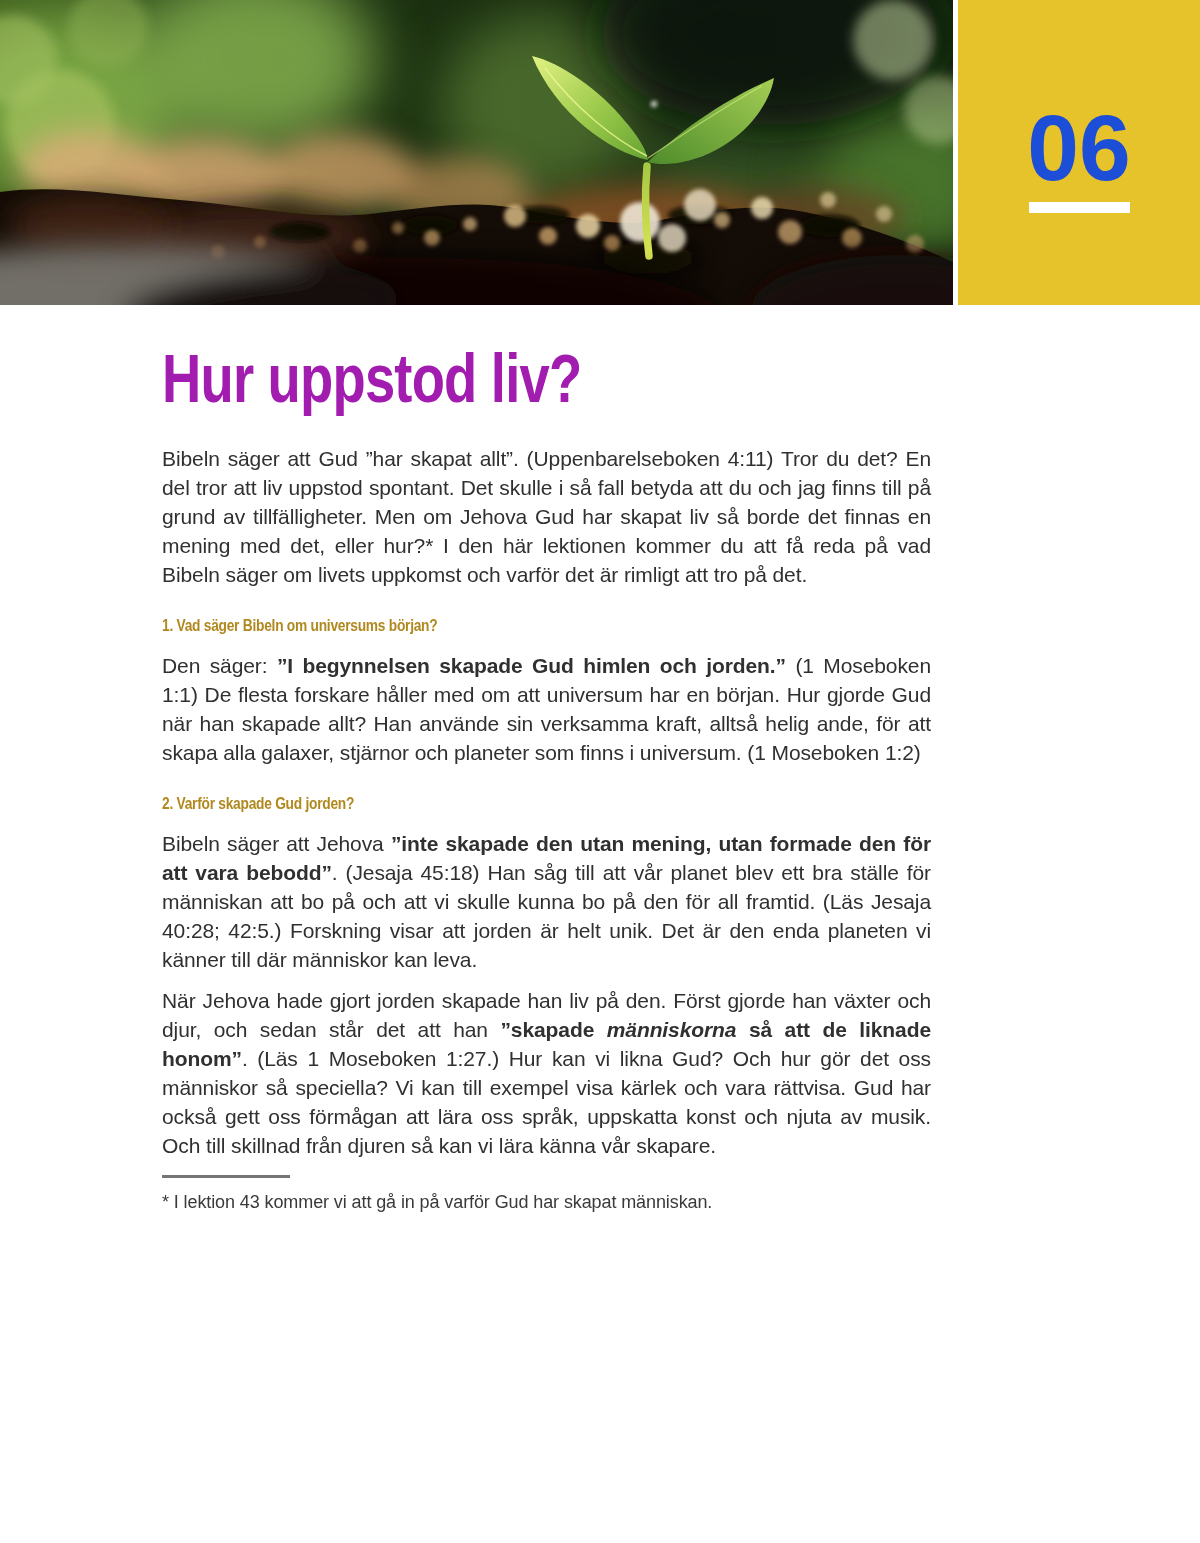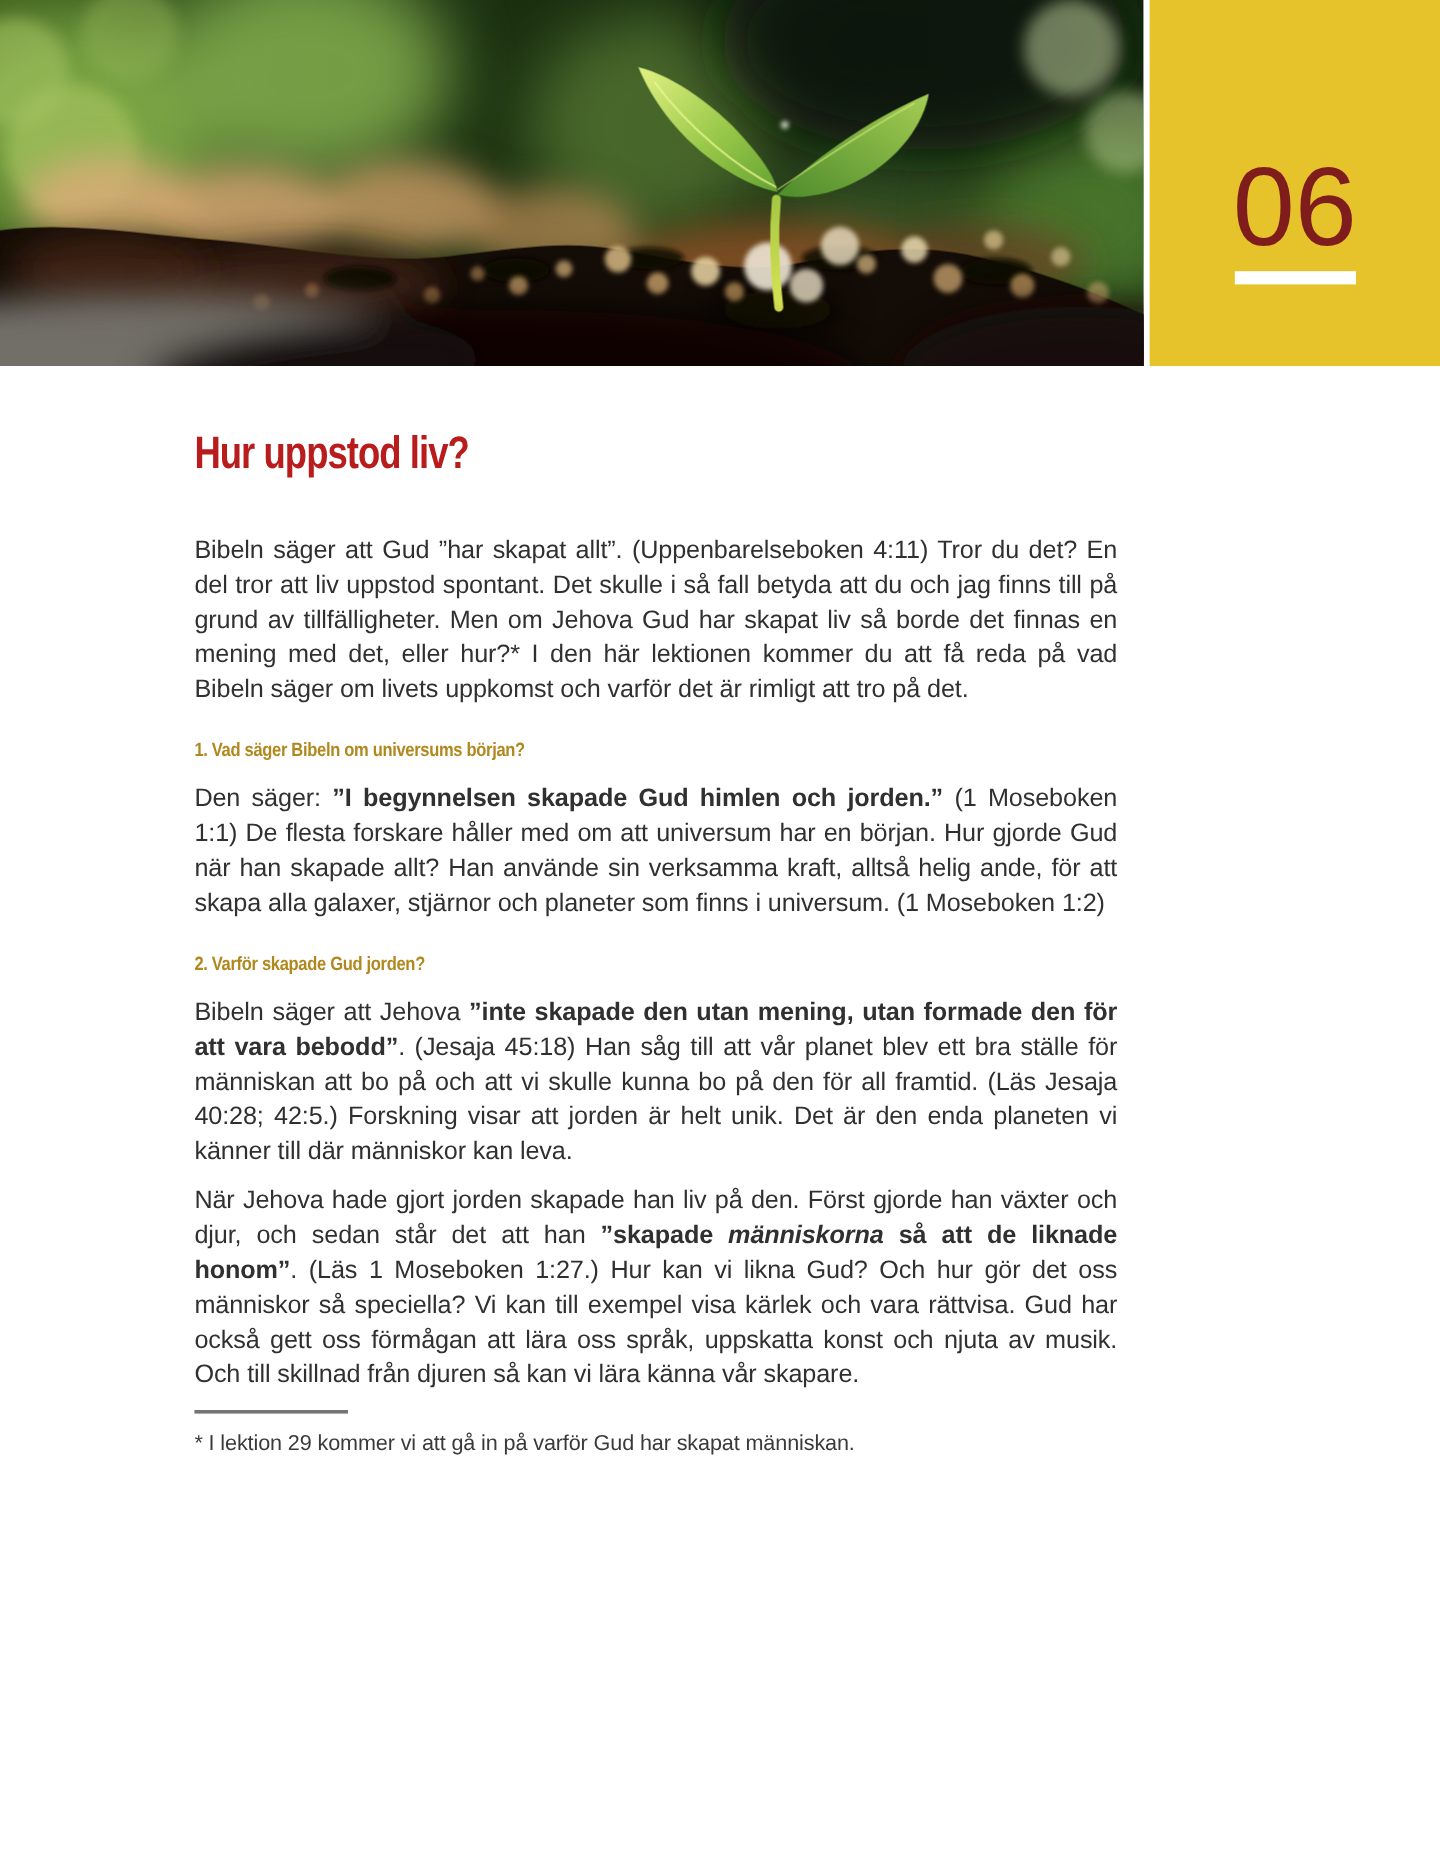--- a/index.html
+++ b/index.html
@@ -16,29 +16,28 @@
   .hero-row{display:flex;height:305px;}
   .hero-photo{flex:none;width:953px;height:305px;overflow:hidden;}
   .hero-photo svg{display:block;}
   .lesson-box{
     flex:none;width:242px;height:305px;margin-left:5px;
     background:var(--accent-yellow);
     display:flex;flex-direction:column;align-items:center;
     padding-top:102px;
   }
   .lesson-number{
-    font-size:93px;font-weight:normal;color:#7f1d1d;line-height:1;
+    font-size:93px;font-weight:bold;color:#1d4ed8;line-height:1;
     letter-spacing:0px;
-    margin-top:24px;
   }
   .lesson-underline{width:101px;height:11px;background:#ffffff;margin-top:7px;}
 
   .content{padding-left:162px;width:957px;}
   h1.page-title{
-    margin-top:42px;font-size:38px;line-height:62px;color:#b91c1c;
+    margin-top:42px;font-size:68px;line-height:62px;color:#a21caf;
     font-weight:bold;white-space:nowrap;
   }
   h1.page-title .cond{
     display:inline-block;transform:scaleX(0.80);transform-origin:0 50%;
     letter-spacing:-1px;white-space:nowrap;
   }
   p.body{
     font-size:21px;line-height:29px;color:var(--body-text);
     text-align:justify;letter-spacing:-0.1px;width:769px;
   }
@@ -196,14 +195,14 @@
   <section>
     <h2 class="question"><span class="cond">2. Varför skapade Gud jorden?</span></h2>
     <p class="body" lang="sv"><span>Bibeln säger att Jehova </span><span style="font-weight: bold;">”inte skapade den utan mening, utan formade den för att vara bebodd”</span><span>. (Jesaja 45:18) Han såg till att vår planet blev ett bra ställe för människan att bo på och att vi skulle kunna bo på den för all framtid. (Läs Jesaja 40:28; 42:5.) Forskning visar att jorden är helt unik. Det är den enda planeten vi känner till där människor kan leva.</span></p>
   </section>
 
   <section>
     <p class="body" lang="sv"><span>När Jehova hade gjort jorden skapade han liv på den. Först gjorde han växter och djur, och sedan står det att han </span><span style="font-weight: bold;">”skapade </span><span style="font-weight: bold; font-style: italic;">människorna</span><span style="font-weight: bold;"> så att de liknade honom”</span><span>. (Läs 1 Moseboken 1:27.) Hur kan vi likna Gud? Och hur gör det oss människor så speciella? Vi kan till exempel visa kärlek och vara rättvisa. Gud har också gett oss förmågan att lära oss språk, uppskatta konst och njuta av musik. Och till skillnad från djuren så kan vi lära känna vår skapare.</span></p>
   </section>
 
   <div class="footnote-rule"></div>
-  <p class="footnote">* I lektion 29 kommer vi att gå in på varför Gud har skapat människan.</p>
+  <p class="footnote">* I lektion 43 kommer vi att gå in på varför Gud har skapat människan.</p>
 </main>
 
 </body></html>

